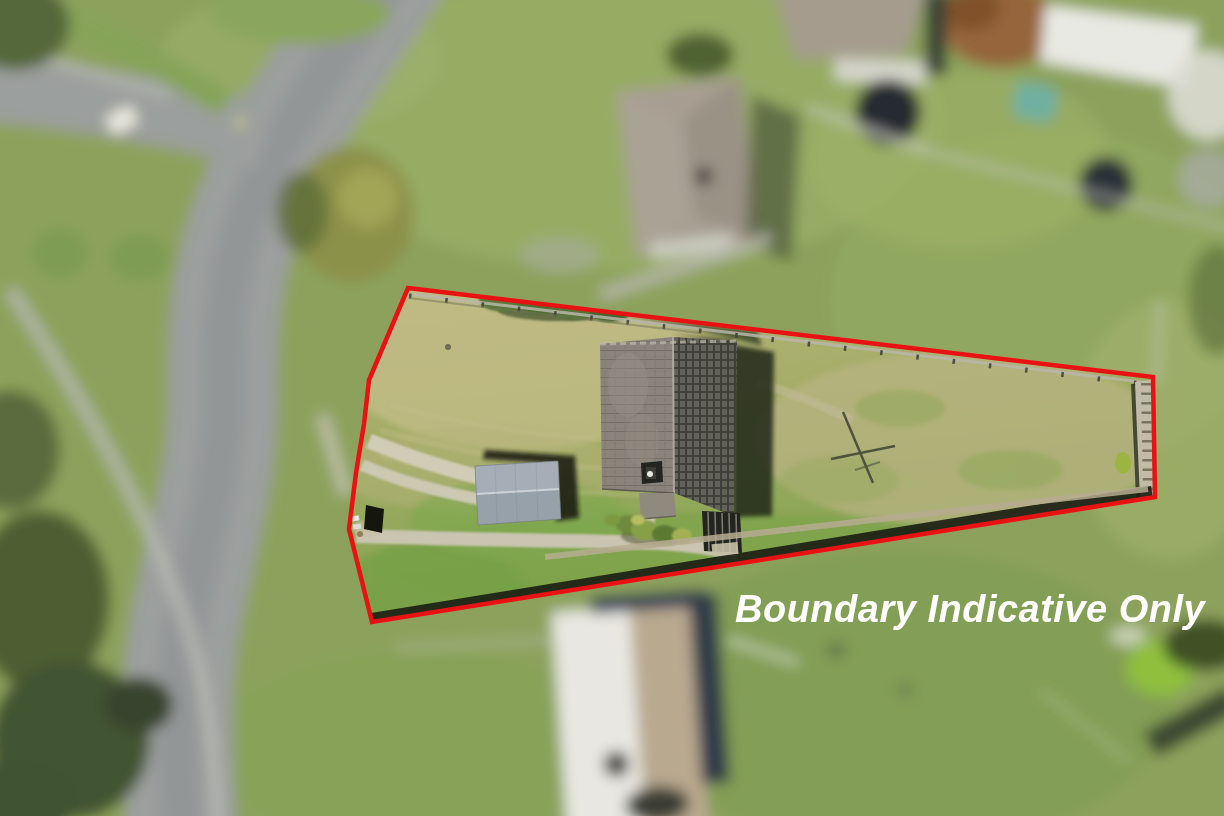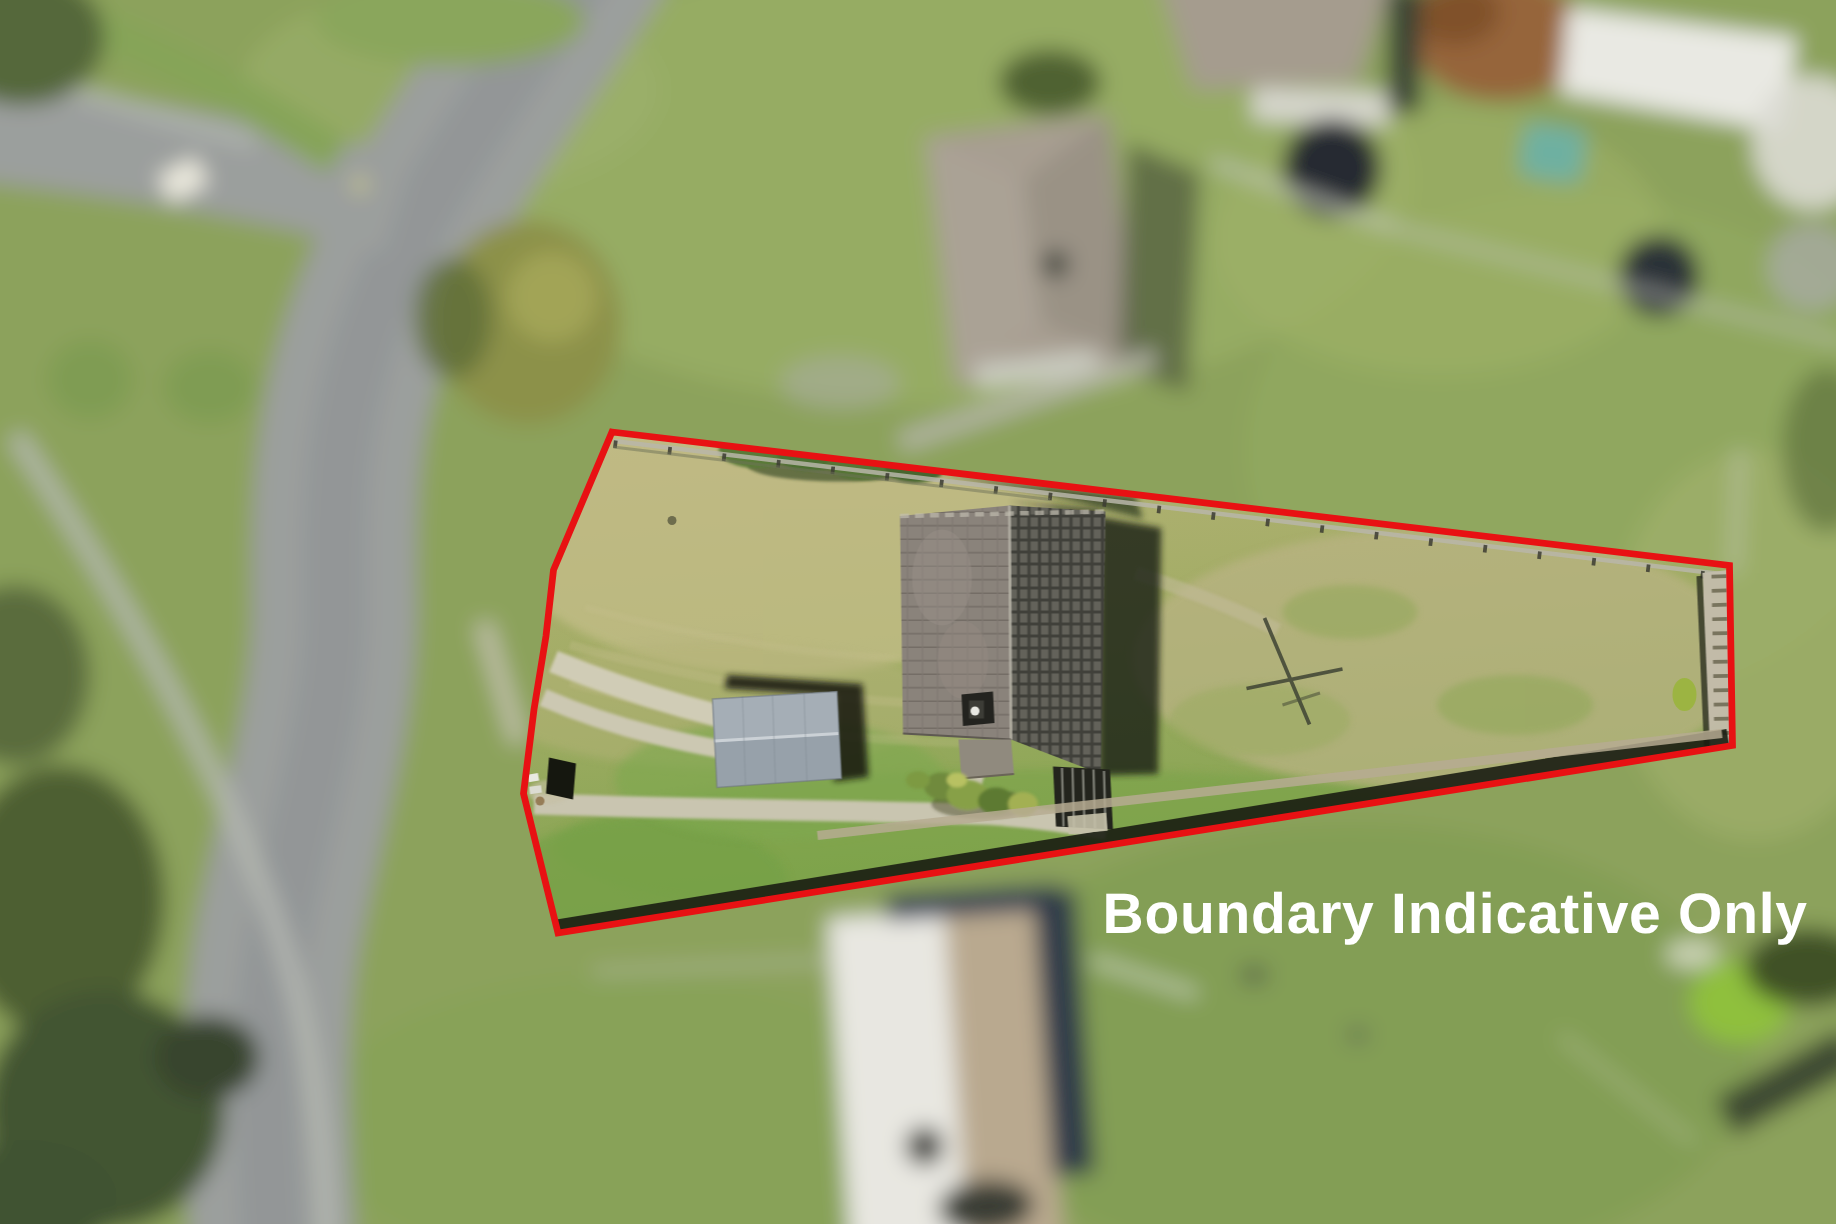--- a/index.html
+++ b/index.html
@@ -3,20 +3,21 @@
 <meta charset="utf-8">
 <style>
   :root{
     --boundary-red:#e81113;
     --disclaimer-white:#ffffff;
   }
   html,body{margin:0;padding:0;background:#222;}
   .stage{
     position:relative;width:1224px;height:816px;overflow:hidden;
     font-family:"Liberation Sans", sans-serif;
+    font-style:italic;
   }
   svg{display:block}
   .boundary-line{
     fill:none;
     stroke:var(--boundary-red);
     stroke-width:4.5;
     stroke-linejoin:miter;
   }
   .disclaimer{
     fill:var(--disclaimer-white);

